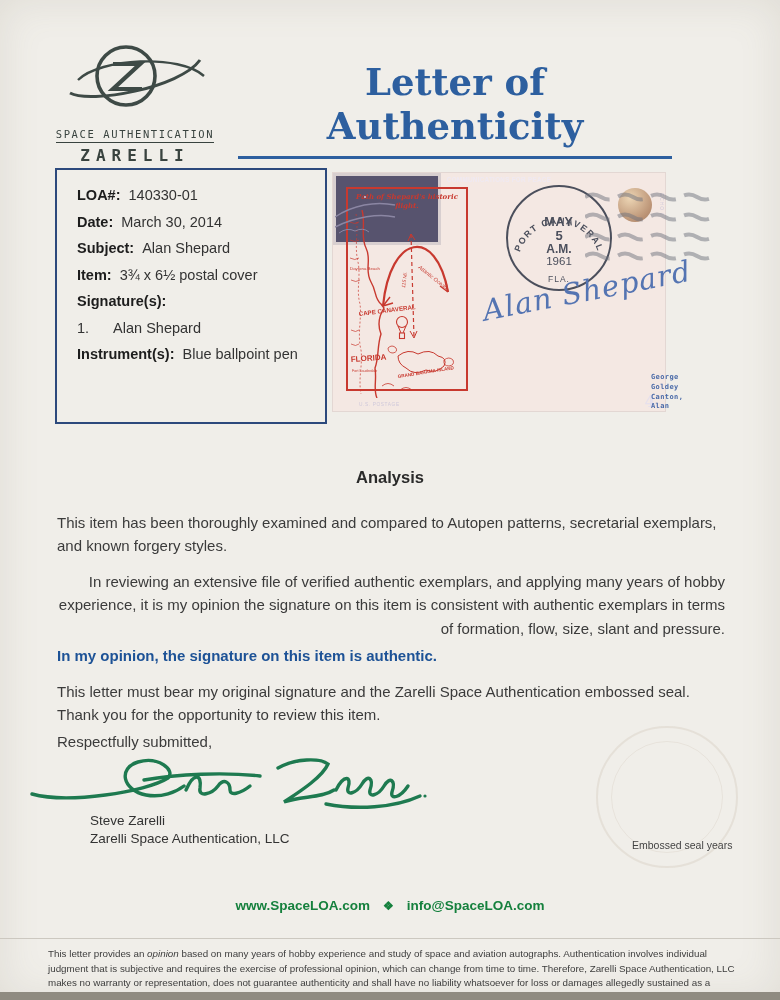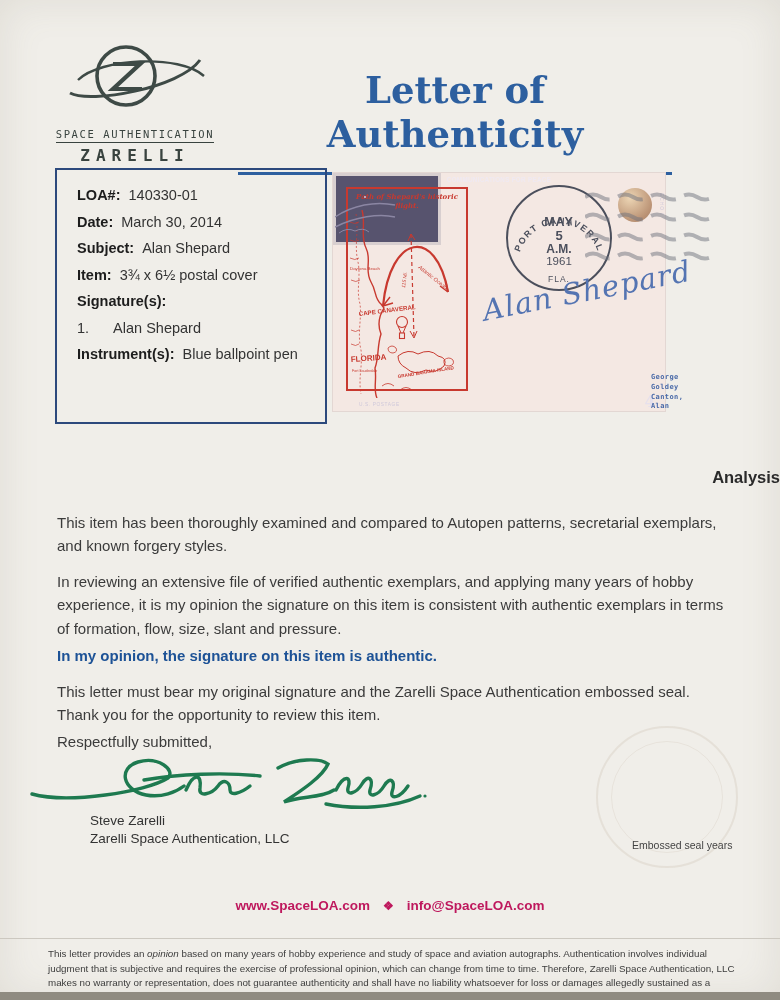--- a/index.html
+++ b/index.html
@@ -8,21 +8,21 @@
         box-shadow:inset 0 0 40px rgba(120,110,95,.14);}
   .abs{position:absolute;}
 
   
   .logo-wrap{left:50px;top:36px;width:170px;text-align:center;}
   .logo-sub{display:inline-block;font-family:"DejaVu Sans Mono",monospace;font-size:10.5px;
             letter-spacing:1.6px;color:#39433f;border-bottom:1.5px solid #39433f;padding-bottom:2px;}
   .logo-name{font-family:"DejaVu Sans Mono",monospace;font-size:16px;font-weight:600;
              letter-spacing:6px;color:#39433f;margin-top:3px;}
   .title-wrap{left:238px;top:52px;width:434px;text-align:center;}
-  .title{font-family:"DejaVu Serif",serif;font-weight:bold;font-size:37px;color:#2d5f9f;margin:16px;}
+  .title{font-family:"DejaVu Serif",serif;font-weight:bold;font-size:37px;color:#2d5f9f;margin:8px;}
   .title-rule{height:3px;background:#2d5f9f;margin-top:7px;}
 
   
   .loa-box{left:55px;top:168px;width:272px;height:256px;border:2px solid #2c497c;
            box-sizing:border-box;padding:17px 8px 0 20px;background:transparent;}
   .loa-row{font-size:14.5px;color:#333;margin-bottom:10.5px;white-space:nowrap;}
   .loa-label{font-weight:bold;color:#1d1d1d;margin-right:8px;}
   .loa-row:nth-child(6) .loa-label{font-weight:400;margin-right:24px;color:#333;}
 
   
@@ -45,37 +45,37 @@
   .denom{position:absolute;right:5px;bottom:0px;font-family:"DejaVu Serif",serif;
          font-weight:bold;font-size:16px;color:#e6e0ec;}
   .denom .cent{font-size:7px;}
   .postage{position:absolute;left:26px;bottom:4px;font-size:4.8px;color:#cfc8da;letter-spacing:.6px;}
   .cover-sig{left:148px;top:98px;width:240px;font-family:"DejaVu Serif",serif;font-style:italic;
              font-size:29px;color:#5474b2;transform:rotate(-11deg);letter-spacing:1px;}
   .cover-addr{left:318px;top:200px;font-family:"DejaVu Sans Mono",monospace;font-size:7px;
               font-weight:bold;color:#4a6aa8;line-height:1.4;letter-spacing:.4px;}
 
   
-  .analysis-h{left:0;top:468px;width:780px;text-align:right;font-size:16.5px;
+  .analysis-h{left:0;top:468px;width:780px;text-align:center;font-size:16.5px;
               font-weight:bold;color:#2a2a2a;}
   .para{left:57px;width:668px;font-size:15px;line-height:1.55;color:#3b3b3b;}
-  .p1{top:511px;} .p2{top:570px;} .p3{top:680px;} .closing{top:730px;}
+  .p1{top:511px;} .p2{top:570px;text-align:right;} .p3{top:680px;} .closing{top:730px;}
   .opinion{top:644px;font-weight:bold;color:#1d5296;}
   .sig-green{left:28px;top:746px;}
   .signer{left:90px;font-size:13.5px;color:#333;}
   .signer-name{top:813px;} .signer-org{top:831px;}
   .seal{left:596px;top:726px;width:138px;height:138px;border-radius:50%;
         border:2px solid rgba(168,148,122,.15);}
   .seal::after{content:"";position:absolute;left:13px;top:13px;right:13px;bottom:13px;
                border-radius:50%;border:1px solid rgba(168,148,122,.13);}
   .seal-note{left:632px;top:839px;font-size:10.5px;color:#444;}
 
   
   .footer{left:0;top:898px;width:780px;display:flex;justify-content:center;gap:13px;
-          font-size:13.5px;font-weight:bold;color:#be185d;align-items:center;}
+          font-size:13.5px;font-weight:bold;color:#15803d;align-items:center;}
   .footer .sep{font-size:12px;}
   .footer-rule{left:0;top:938px;width:780px;height:1px;background:#ccc8c0;}
   .disclaimer{left:48px;top:947px;width:688px;font-size:9.8px;line-height:1.5;color:#3d3d3d;}
   .disclaimer em{font-style:italic;}
   .scan-edge{left:0;top:992px;width:780px;height:8px;background:#8f8b81;}
 </style>
 </head>
 <body>
 
 <div id="page">

